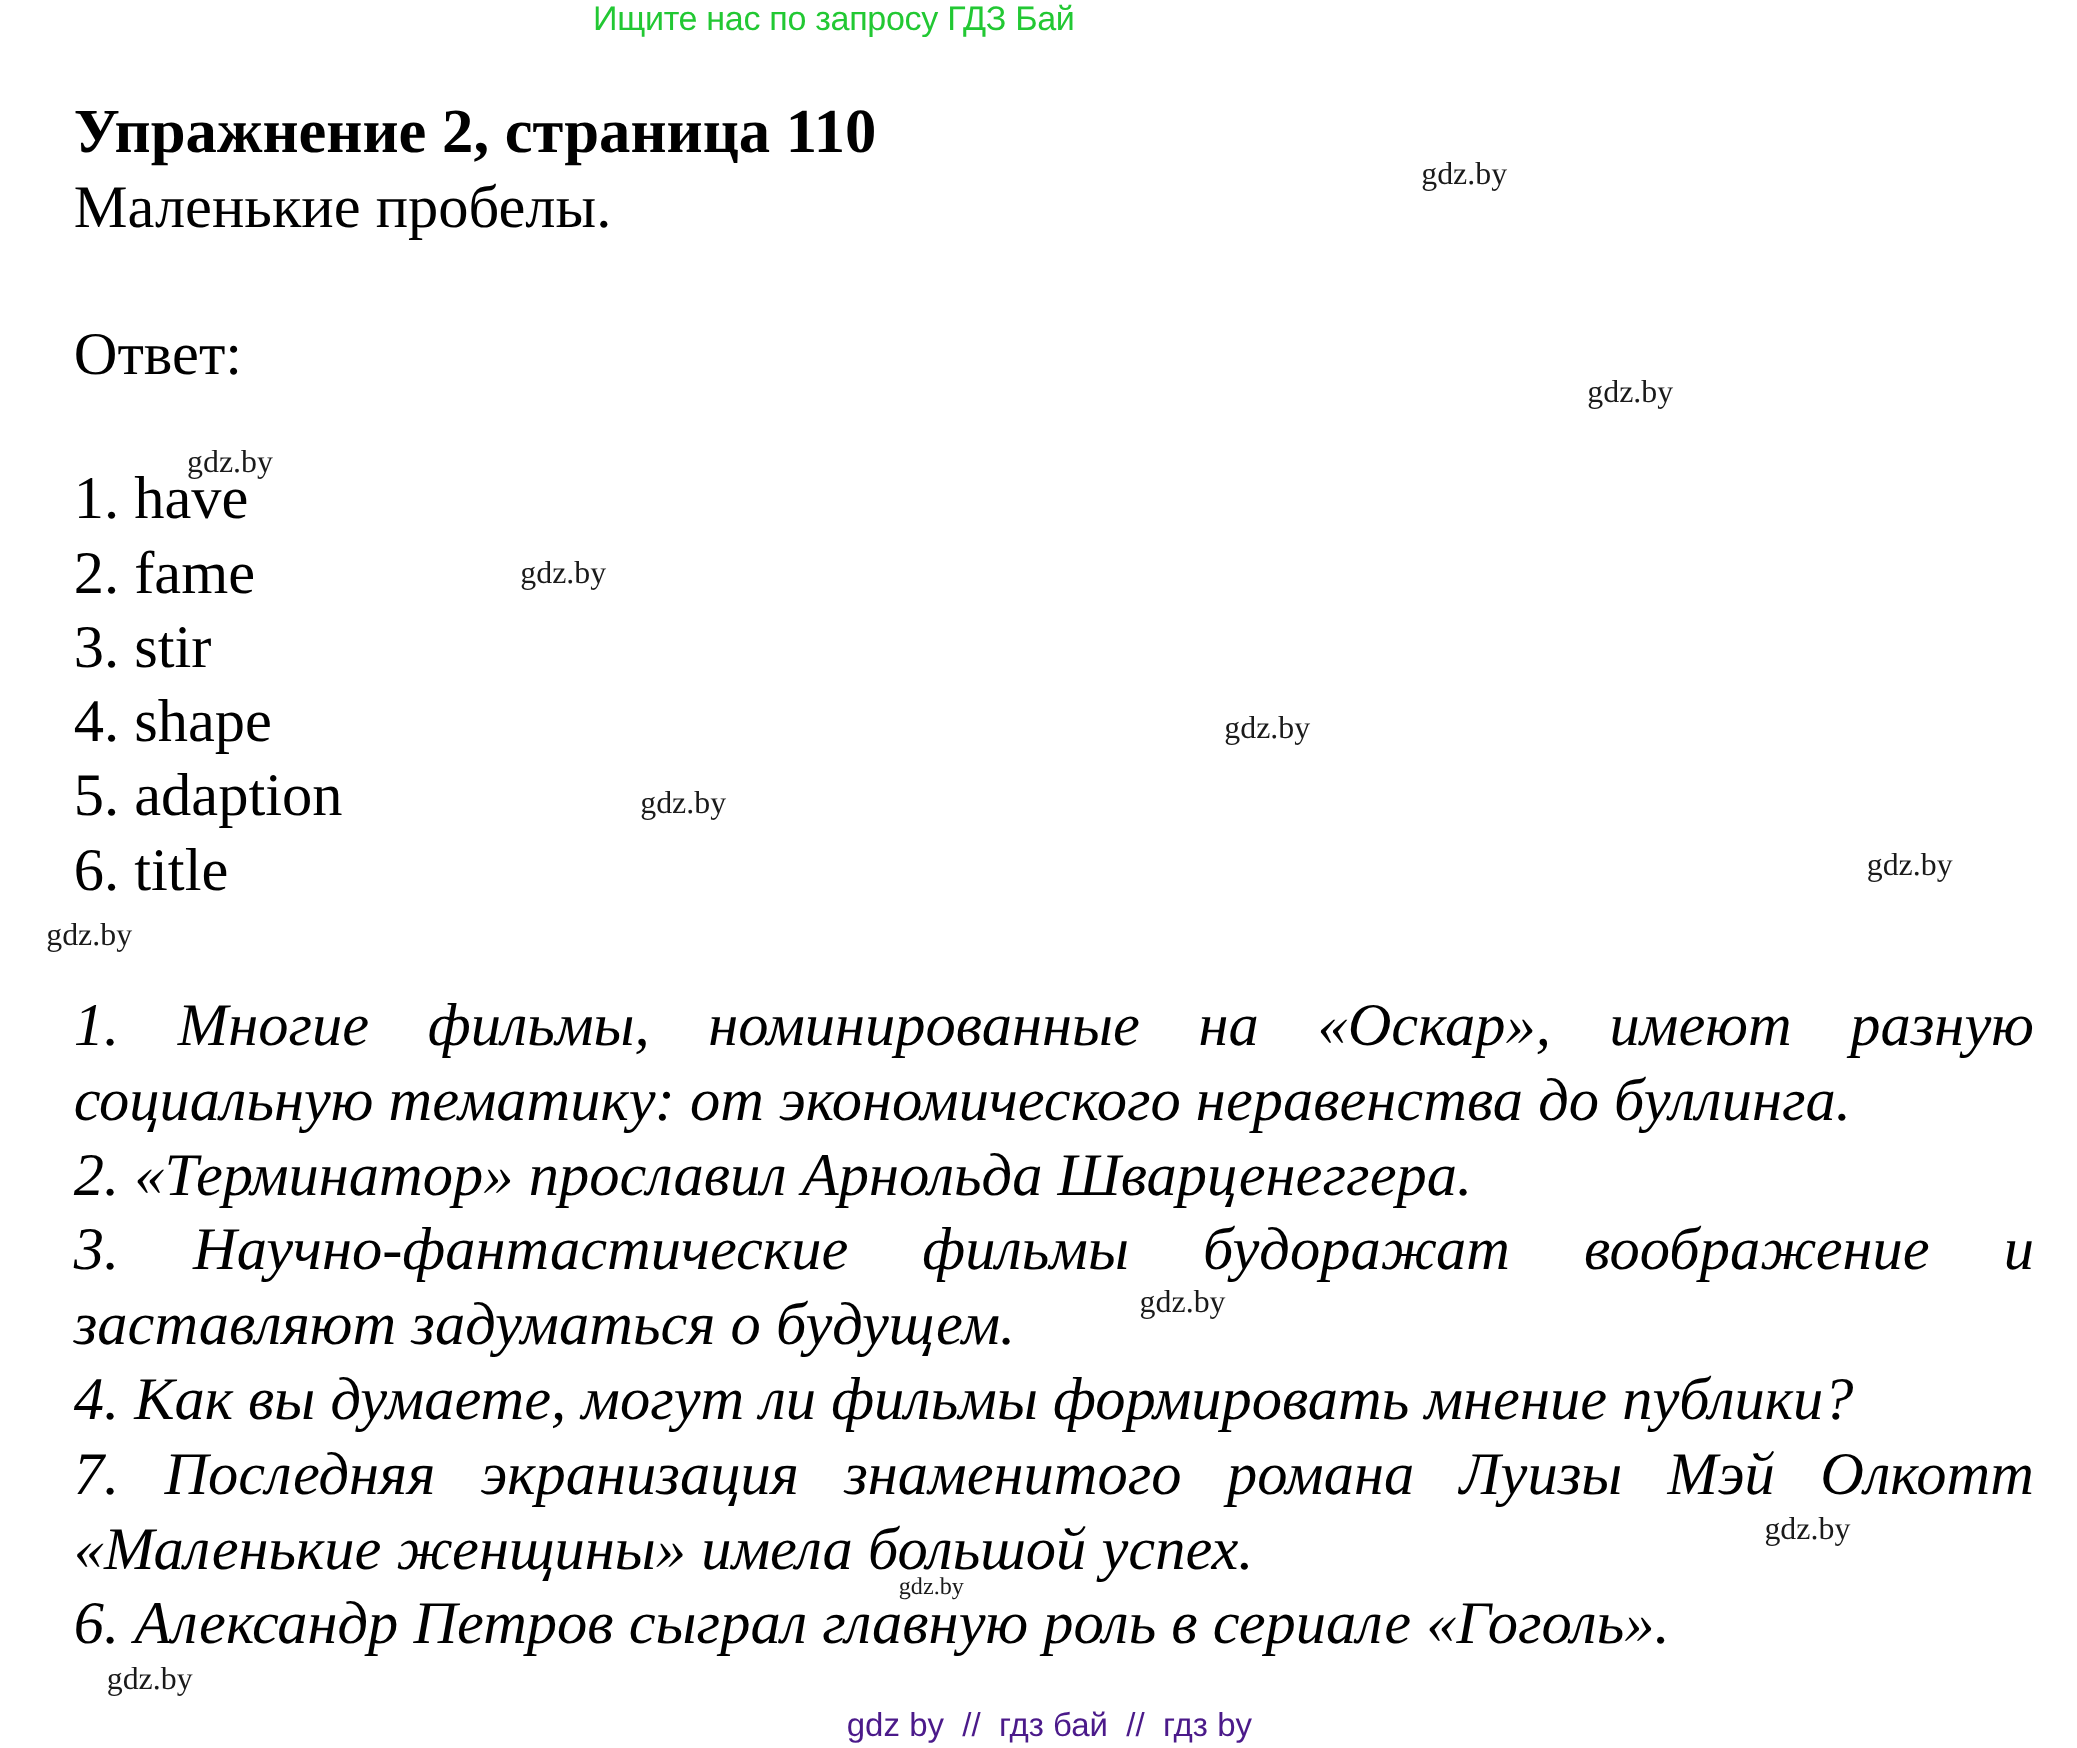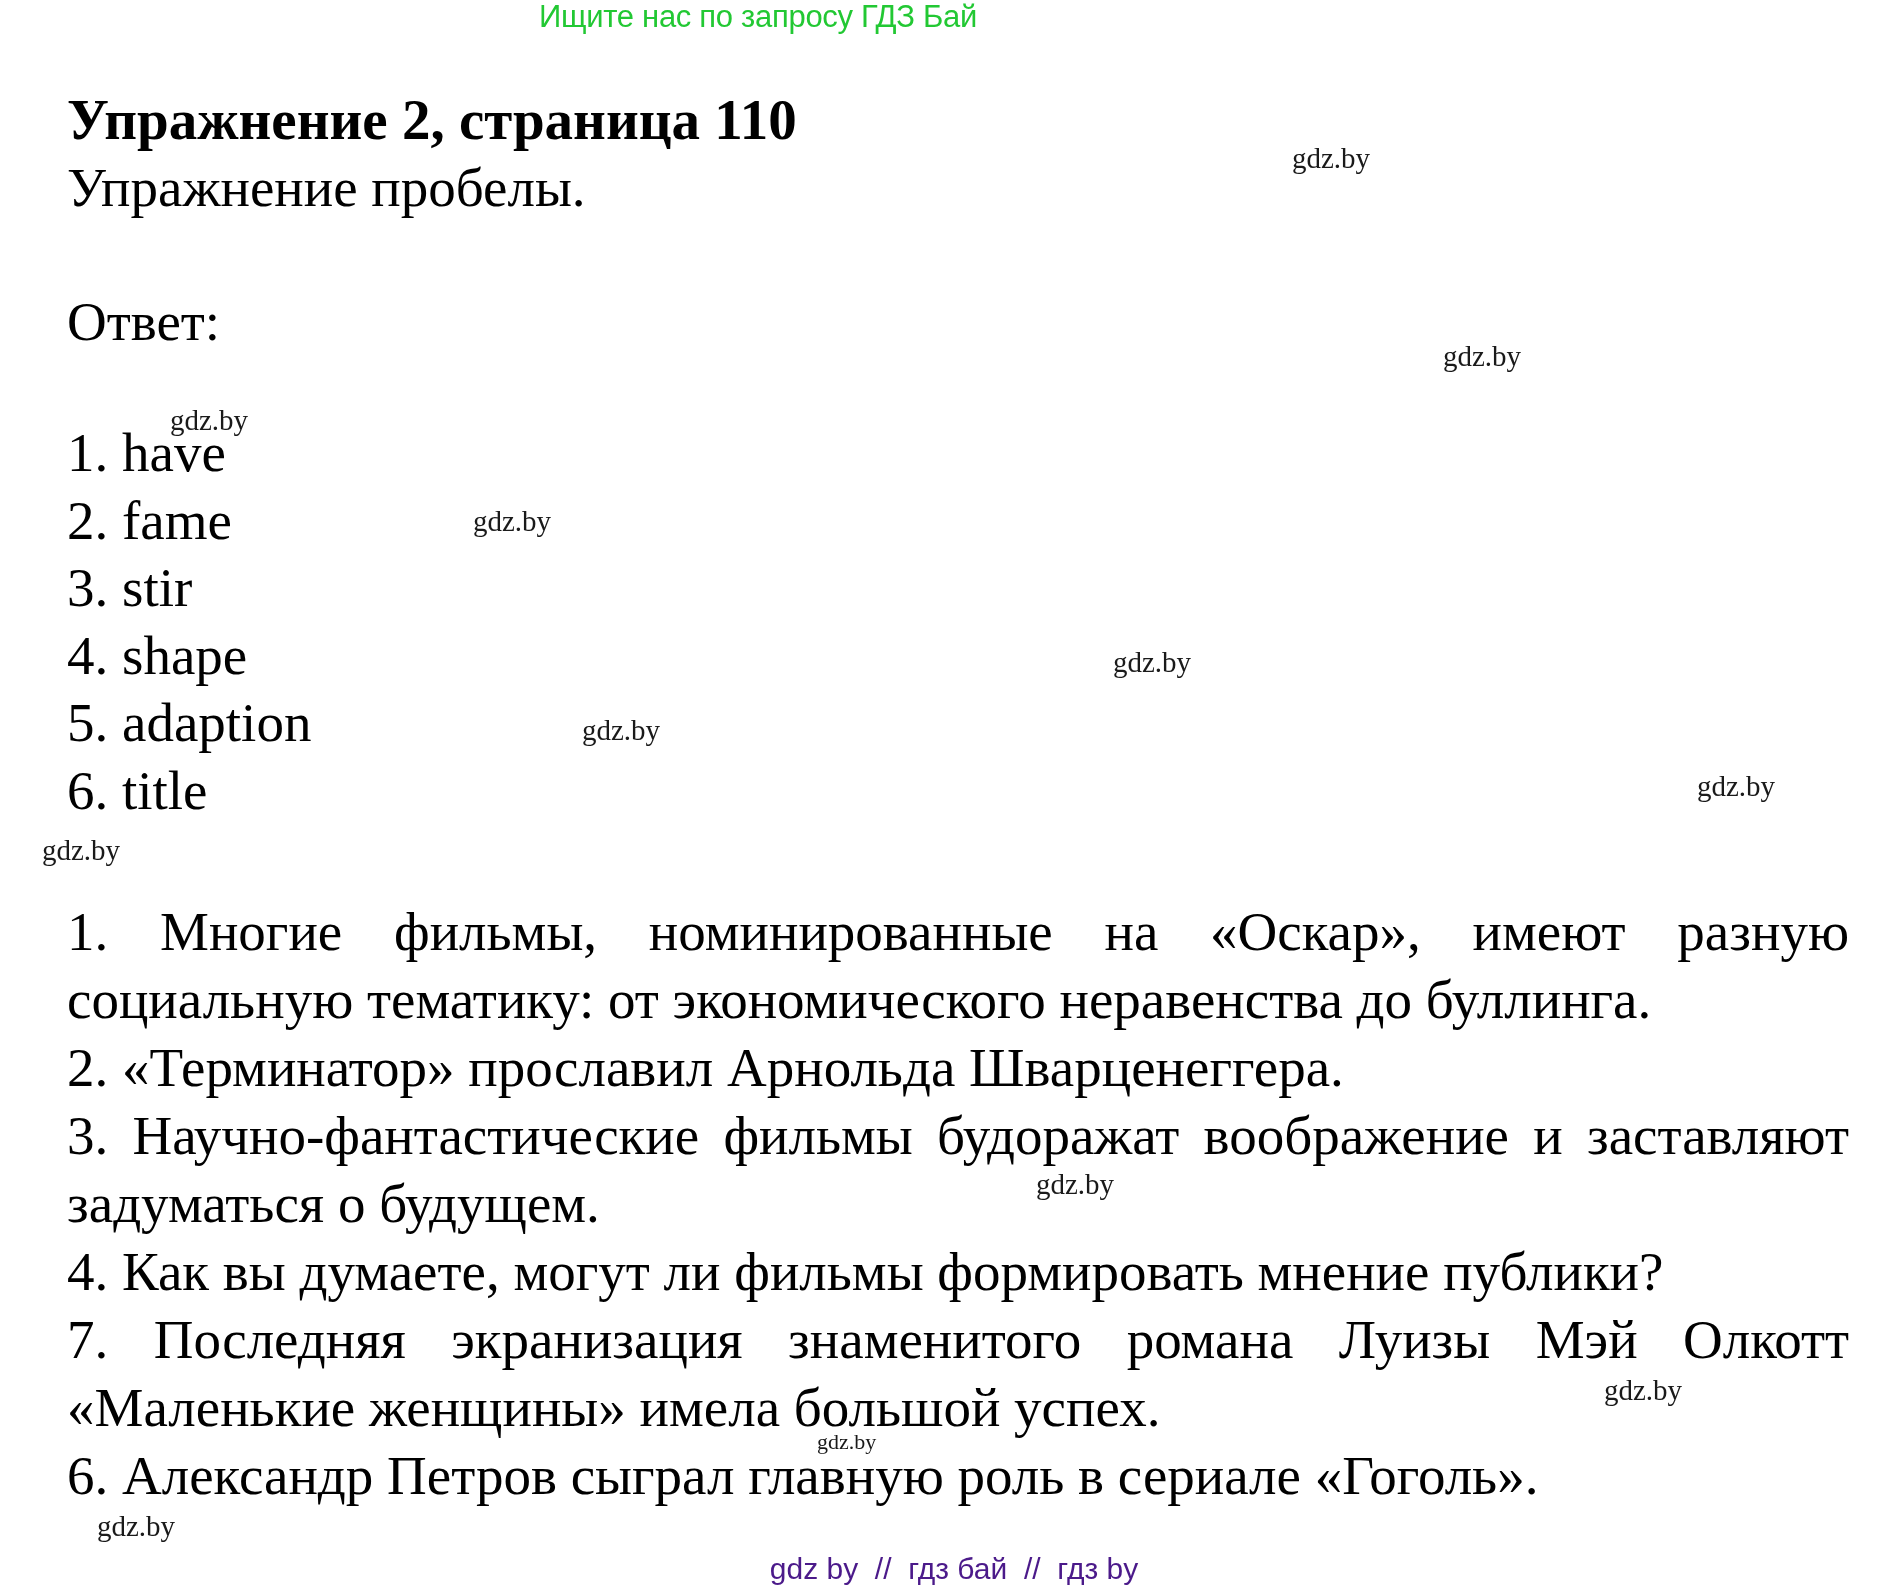--- a/index.html
+++ b/index.html
@@ -70,20 +70,21 @@
       white-space: nowrap;
     }
     .sentences {
       position: absolute;
       left: 67px;
       top: 898px;
       width: 1782px;
       margin: 0;
       font-size: 55px;
       line-height: 68px;
+      font-style: italic;
     }
     .sentence {
       margin: 0;
       text-align: justify;
       text-align-last: left;
     }
     .sentence.keep {
       white-space: nowrap;
     }
     .wm {
@@ -111,21 +112,21 @@
       white-space: pre;
       margin-left: 10px;
     }
   </style>
 </head>
 <body>
 
 <a class="banner">Ищите нас по запросу ГДЗ Бай</a>
 
 <h1 class="heading">Упражнение 2, страница 110</h1>
-<p class="subtitle">Упражнение пробелы.</p>
+<p class="subtitle">Маленькие пробелы.</p>
 <p class="answer-label">Ответ:</p>
 
 <ul class="answer-list">
   <li><span>1.</span> <span>have</span></li>
   <li><span>2.</span> <span>fame</span></li>
   <li><span>3.</span> <span>stir</span></li>
   <li><span>4.</span> <span>shape</span></li>
   <li><span>5.</span> <span>adaption</span></li>
   <li><span>6.</span> <span>title</span></li>
 </ul>

